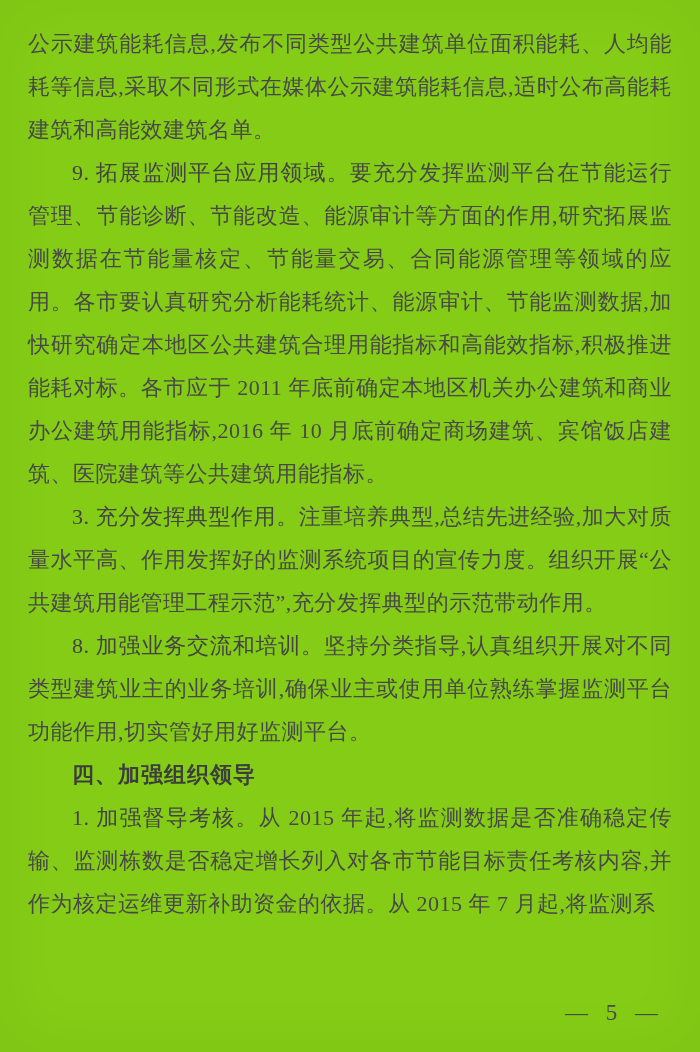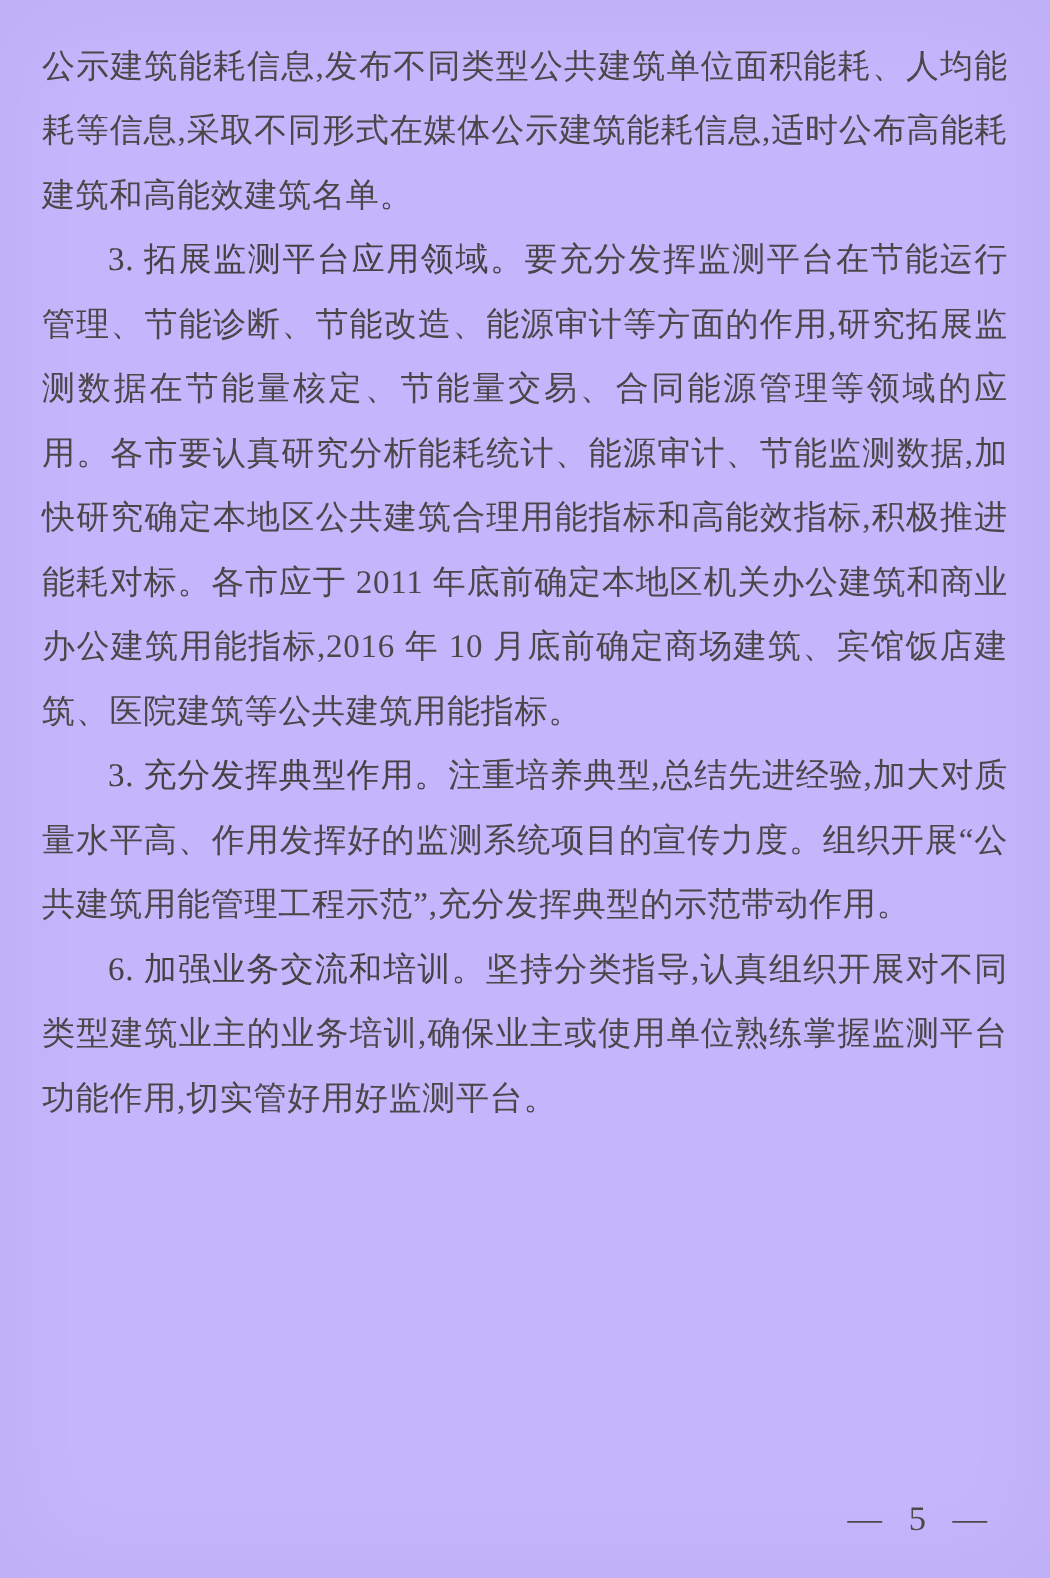--- a/index.html
+++ b/index.html
@@ -5,21 +5,21 @@
   html, body {
     margin: 0;
     padding: 0;
     background: #e8e8e6;
   }
   .page {
     position: relative;
     width: 700px;
     height: 1052px;
     margin: 0 auto;
-    background: #c4b5fd;
+    background: #84cc16;
     box-sizing: border-box;
     padding: 22px 28px 0 28px;
     box-shadow: inset 0 0 70px rgba(0,0,0,0.045);
     overflow: hidden;
   }
   .content {
     font-family: "Liberation Serif", "DejaVu Serif", serif;
     font-size: 22px;
     line-height: 43px;
     color: #484848;
@@ -54,26 +54,28 @@
   }
 </style>
 </head>
 <body>
 
 <div class="page">
   <div class="content">
 
     <p class="para">公示建筑能耗信息,发布不同类型公共建筑单位面积能耗、人均能耗等信息,采取不同形式在媒体公示建筑能耗信息,适时公布高能耗建筑和高能效建筑名单。</p>
 
-    <p class="para indent"><span class="lead">3. 拓展监测平台应用领域。</span><span>要充分发挥监测平台在节能运行管理、节能诊断、节能改造、能源审计等方面的作用,研究拓展监测数据在节能量核定、节能量交易、合同能源管理等领域的应用。各市要认真研究分析能耗统计、能源审计、节能监测数据,加快研究确定本地区公共建筑合理用能指标和高能效指标,积极推进能耗对标。各市应于 2011 年底前确定本地区机关办公建筑和商业办公建筑用能指标,2016 年 10 月底前确定商场建筑、宾馆饭店建筑、医院建筑等公共建筑用能指标。</span></p>
+    <p class="para indent"><span class="lead">9. 拓展监测平台应用领域。</span><span>要充分发挥监测平台在节能运行管理、节能诊断、节能改造、能源审计等方面的作用,研究拓展监测数据在节能量核定、节能量交易、合同能源管理等领域的应用。各市要认真研究分析能耗统计、能源审计、节能监测数据,加快研究确定本地区公共建筑合理用能指标和高能效指标,积极推进能耗对标。各市应于 2011 年底前确定本地区机关办公建筑和商业办公建筑用能指标,2016 年 10 月底前确定商场建筑、宾馆饭店建筑、医院建筑等公共建筑用能指标。</span></p>
 
     <p class="para indent"><span class="lead">3. 充分发挥典型作用。</span><span>注重培养典型,总结先进经验,加大对质量水平高、作用发挥好的监测系统项目的宣传力度。组织开展“公共建筑用能管理工程示范”,充分发挥典型的示范带动作用。</span></p>
 
-    <p class="para indent"><span class="lead">6. 加强业务交流和培训。</span><span>坚持分类指导,认真组织开展对不同类型建筑业主的业务培训,确保业主或使用单位熟练掌握监测平台功能作用,切实管好用好监测平台。</span></p>
+    <p class="para indent"><span class="lead">8. 加强业务交流和培训。</span><span>坚持分类指导,认真组织开展对不同类型建筑业主的业务培训,确保业主或使用单位熟练掌握监测平台功能作用,切实管好用好监测平台。</span></p>
 
+    <p class="para indent section-heading">四、加强组织领导</p>
 
+    <p class="para indent"><span class="lead">1. 加强督导考核。</span><span>从 2015 年起,将监测数据是否准确稳定传输、监测栋数是否稳定增长列入对各市节能目标责任考核内容,并作为核定运维更新补助资金的依据。从 2015 年 7 月起,将监测系</span></p>
 
   </div>
 
   <div class="footer">
     <span>— 5 —</span>
   </div>
 </div>
 
 </body></html>

